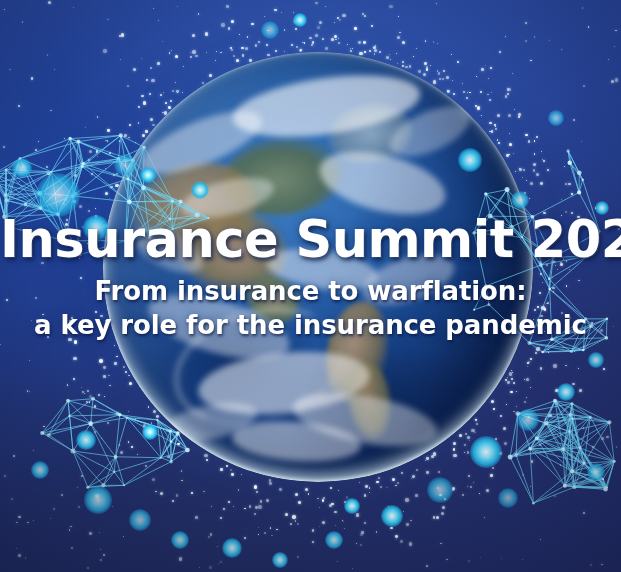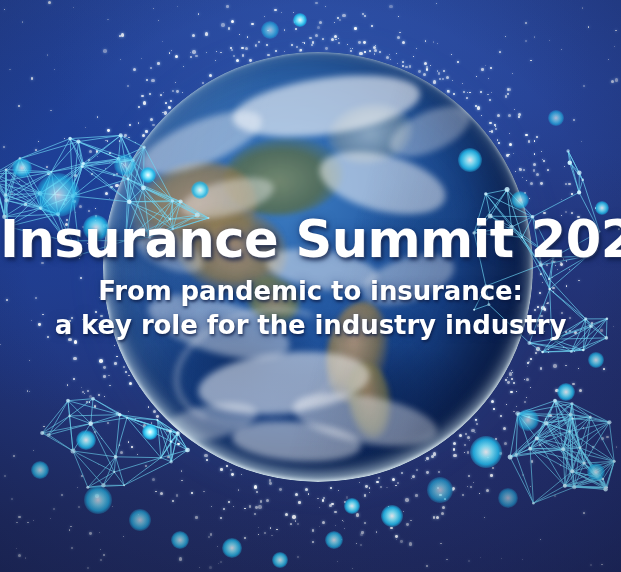--- a/index.html
+++ b/index.html
@@ -1667,18 +1667,18 @@
       <span class="node" style="left:12px;top:158px;width:20px;height:20px;opacity:0.78"></span>
       <span class="node" style="left:595px;top:201px;width:14px;height:14px;opacity:0.85"></span>
       <span class="node" style="left:344px;top:498px;width:16px;height:16px;opacity:0.94"></span>
     </div>
 
   <div class="bg-vignette"></div>
 
   <div class="text-block">
     <h1 class="title">Insurance Summit 2022</h1>
     <p class="subtitle">
-      <span class="subtitle-line l1">From pandemic to insurance:</span>
-      <span class="subtitle-line l2">a key role for the industry industry</span>
+      <span class="subtitle-line l1">From insurance to warflation:</span>
+      <span class="subtitle-line l2">a key role for the insurance pandemic</span>
     </p>
   </div>
 
 </div>
 
 </body></html>

